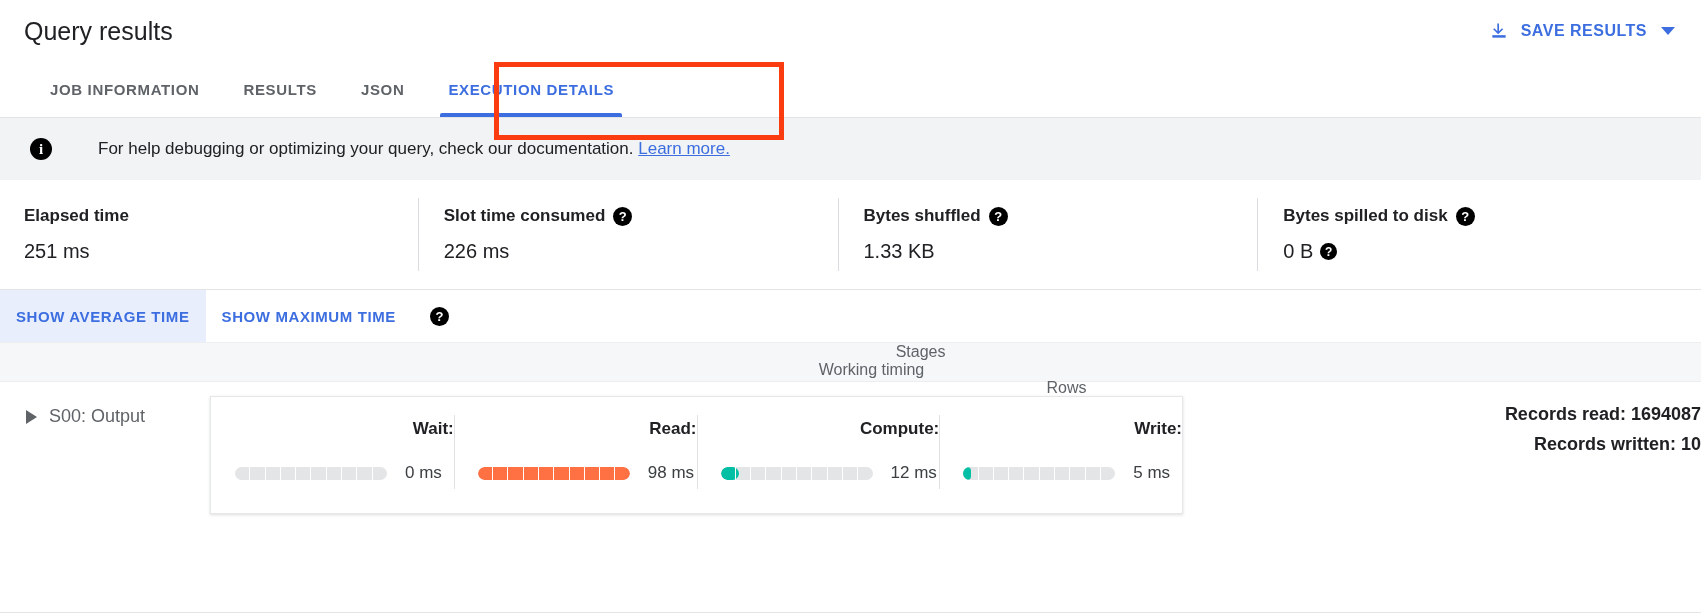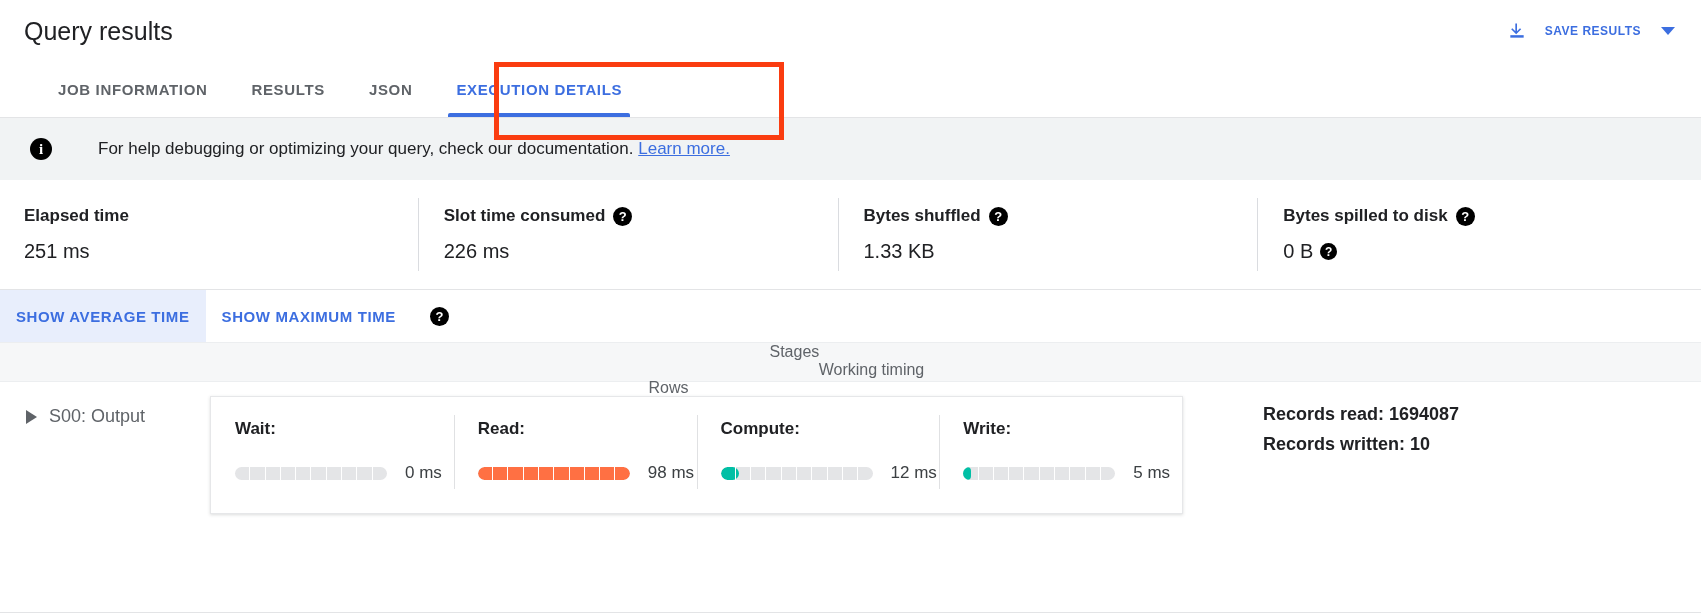--- a/index.html
+++ b/index.html
@@ -4,48 +4,48 @@
 <style>
   * { box-sizing: border-box; margin: 0; padding: 0; }
   html, body {
     width: 1701px; height: 613px;
     background: #ffffff;
     font-family: "Liberation Sans", sans-serif;
     color: #202124;
     overflow: hidden;
   }
 
-  .page { position: relative; width: 1701px; height: 613px; background:#fff; }
+  .page { position: relative; width: 1701px; height: 613px; background:#fff;text-align:right; }
 
   
   .header {
     height: 62px;
     display: flex; align-items: center; justify-content: space-between;
     padding: 0 26px 0 24px;
   }
   .page-title { font-size: 25px; font-weight: 400; color: #202124; letter-spacing: 0; }
 
   .save-results {
-    display: flex; align-items: center; gap: 18px;
-    color: #3c6ee0; font-size: 12px; font-weight: 600; letter-spacing: .5px;
+    display: flex; align-items: center; gap: 12px;
+    color: #3c6ee0; font-size: 16px; font-weight: 600; letter-spacing: .5px;
     cursor: pointer; user-select: none;
   }
   .save-results .dl-icon { display:flex; align-items:center; }
   .save-results .caret {
     width: 0; height: 0; border-left: 7px solid transparent; border-right: 7px solid transparent;
     border-top: 8px solid #3c6ee0; margin-left: 2px;
   }
 
   
   .tabbar {
     position: relative;
     height: 56px;
     display: flex; align-items: stretch;
     border-bottom: 1px solid #e3e4e6;
-    padding-left: 36px;
+    padding-left: 28px;
   }
   .tab {
     display: flex; align-items: center; justify-content: center;
     font-size: 15px; font-weight: 600; letter-spacing: .65px;
     color: #5f6368; cursor: pointer; user-select: none;
     padding: 0 22px;
     position: relative;
   }
   .tab.active { color: #3c6ee0; }
   .tab.active::after {

